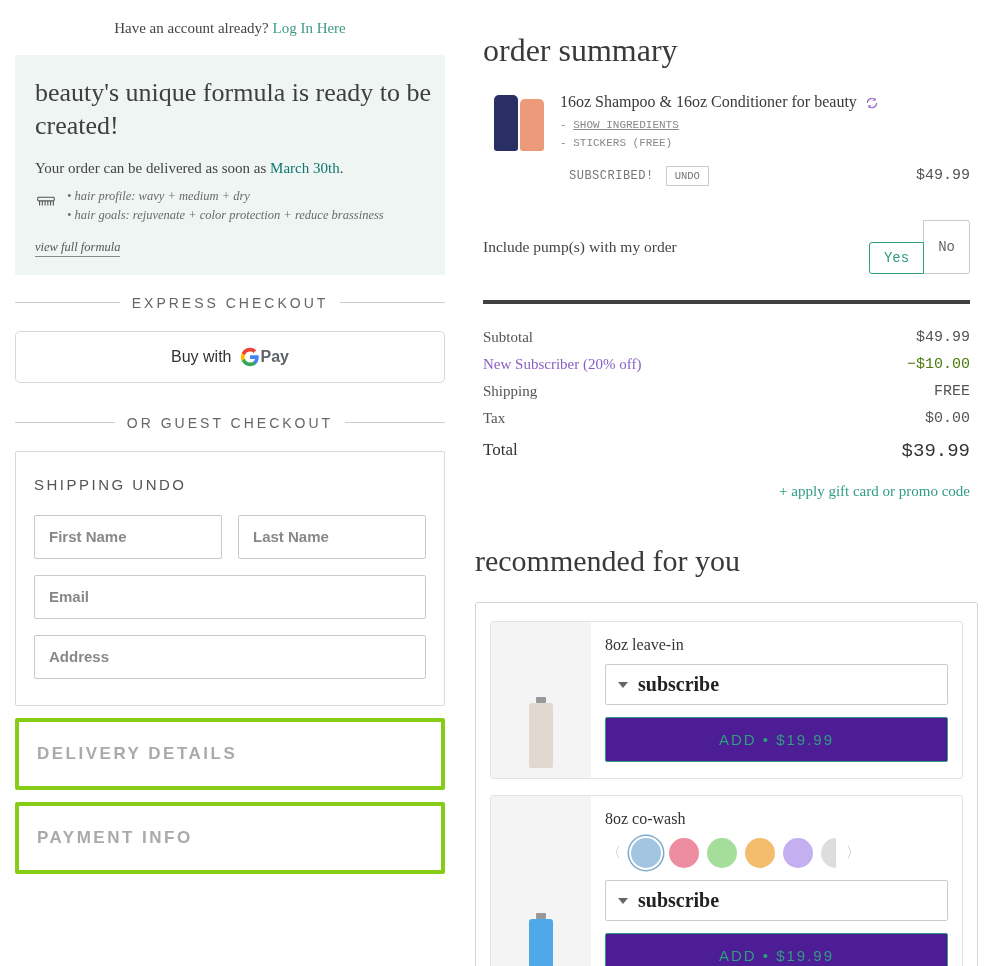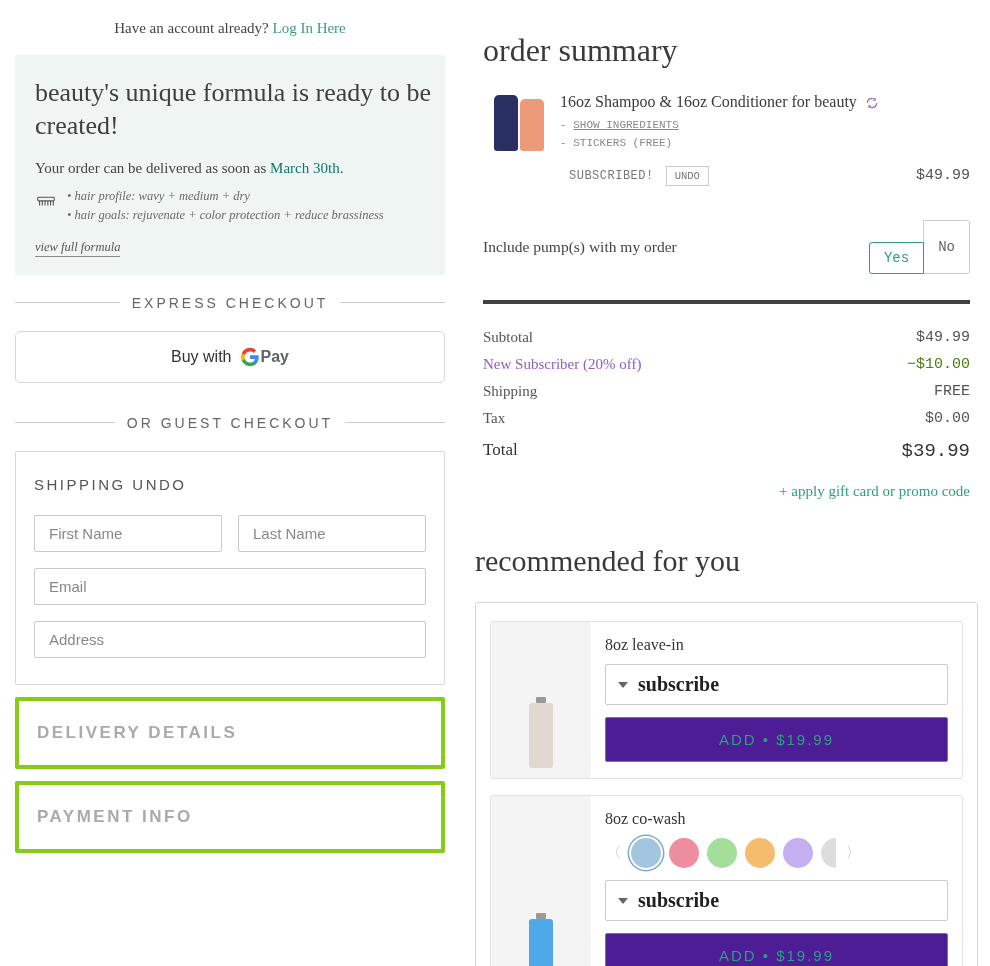--- a/index.html
+++ b/index.html
@@ -62,23 +62,23 @@
   }
   .section-collapsed {
     border: 4px solid #84cc16; border-radius: 2px; padding: 22px 18px;
     font-family: -apple-system, Helvetica, Arial, sans-serif;
     letter-spacing: 2.5px; font-size: 17px; color: #aaa; margin-bottom: 12px;
     cursor: pointer;
     font-weight: bold;
   }
   .input-row { display: flex; gap: 16px; margin-bottom: 16px; }
   .text-input {
-    width: 100%; height: 37px; border: 1px solid #c9c9c9; border-radius: 2px;
+    width: 100%; height: 44px; border: 1px solid #c9c9c9; border-radius: 2px;
     padding: 0 14px; font-family: -apple-system, Helvetica, Arial, sans-serif;
-    font-size: 15px; color: #333;
+    font-size: 15px; color: #333; font-weight: bold;
   }
   .text-input::placeholder { color: #888; }
   .full { width: 100%; }
 
   
   .right-inner { padding: 0 12px 0 0; }
   .os-title { font-size: 32px; color: #3a3a3a; font-weight: normal; margin: 12px 0 22px 8px; }
   .os-box { padding: 0 8px; }
   .os-product { display: flex; gap: 5px; }
   .os-thumb {

